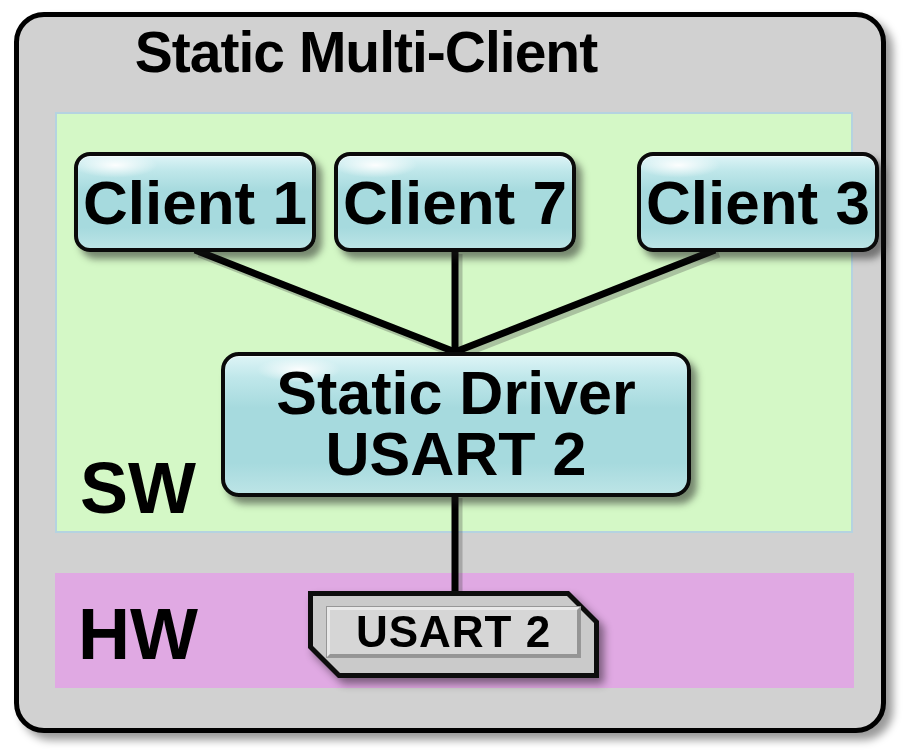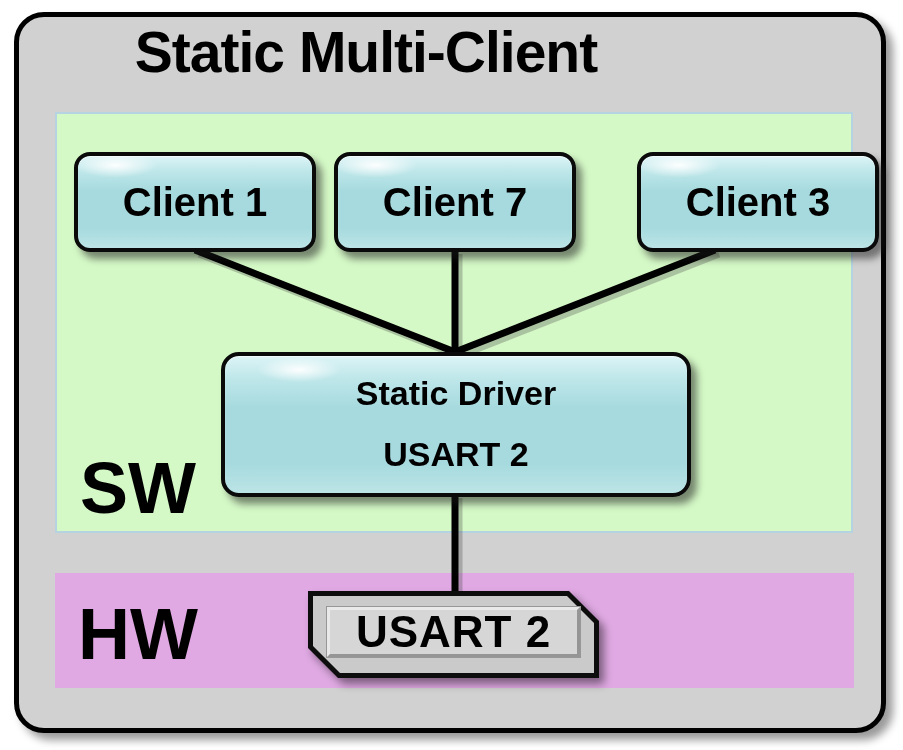--- a/index.html
+++ b/index.html
@@ -45,28 +45,28 @@
   .gloss-box{
     position:absolute;
     border:4px solid #0a0a0a;
     background:
       radial-gradient(60px 18px at 16% 10%, rgba(255,255,255,0.95), rgba(255,255,255,0) 70%),
       linear-gradient(180deg,var(--box-highlight,#ddf4f6) 0%, #bfe7ea 16%, var(--box-fill,#a6dade) 38%, var(--box-fill,#a6dade) 78%, #bce4e6 100%);
     box-shadow:6px 7px 7px rgba(25,25,25,0.50), inset 0 1px 1px rgba(255,255,255,0.6);
     display:flex;align-items:center;justify-content:center;
     font-weight:bold;
   }
-  .client{top:152px;width:242px;height:100px;border-radius:16px;font-size:40px;}
+  .client{top:152px;width:242px;height:100px;border-radius:16px;font-size:62px;}
   .client-1{left:74px;}
   .client-2{left:334px;}
   .client-3{left:593px;margin-left:44px;}
   .driver{
     left:221px;top:352px;width:470px;height:145px;border-radius:18px;
     flex-direction:column;justify-content:flex-start;
-    font-size:34px;line-height:61px;padding-top:7px;
+    font-size:61px;line-height:61px;padding-top:7px;
   }
   
   .hwp{
     position:absolute;left:308px;top:591px;width:291px;height:87px;
     filter:drop-shadow(5px 6px 4px rgba(0,0,0,0.45));
   }
   .hwp-shape{
     position:absolute;left:0;top:0;right:0;bottom:0;
     background:#0d0d0d;
     clip-path:polygon(0 0, calc(100% - 30px) 0, 100% 30px, 100% 100%, 30px 100%, 0 calc(100% - 30px));

